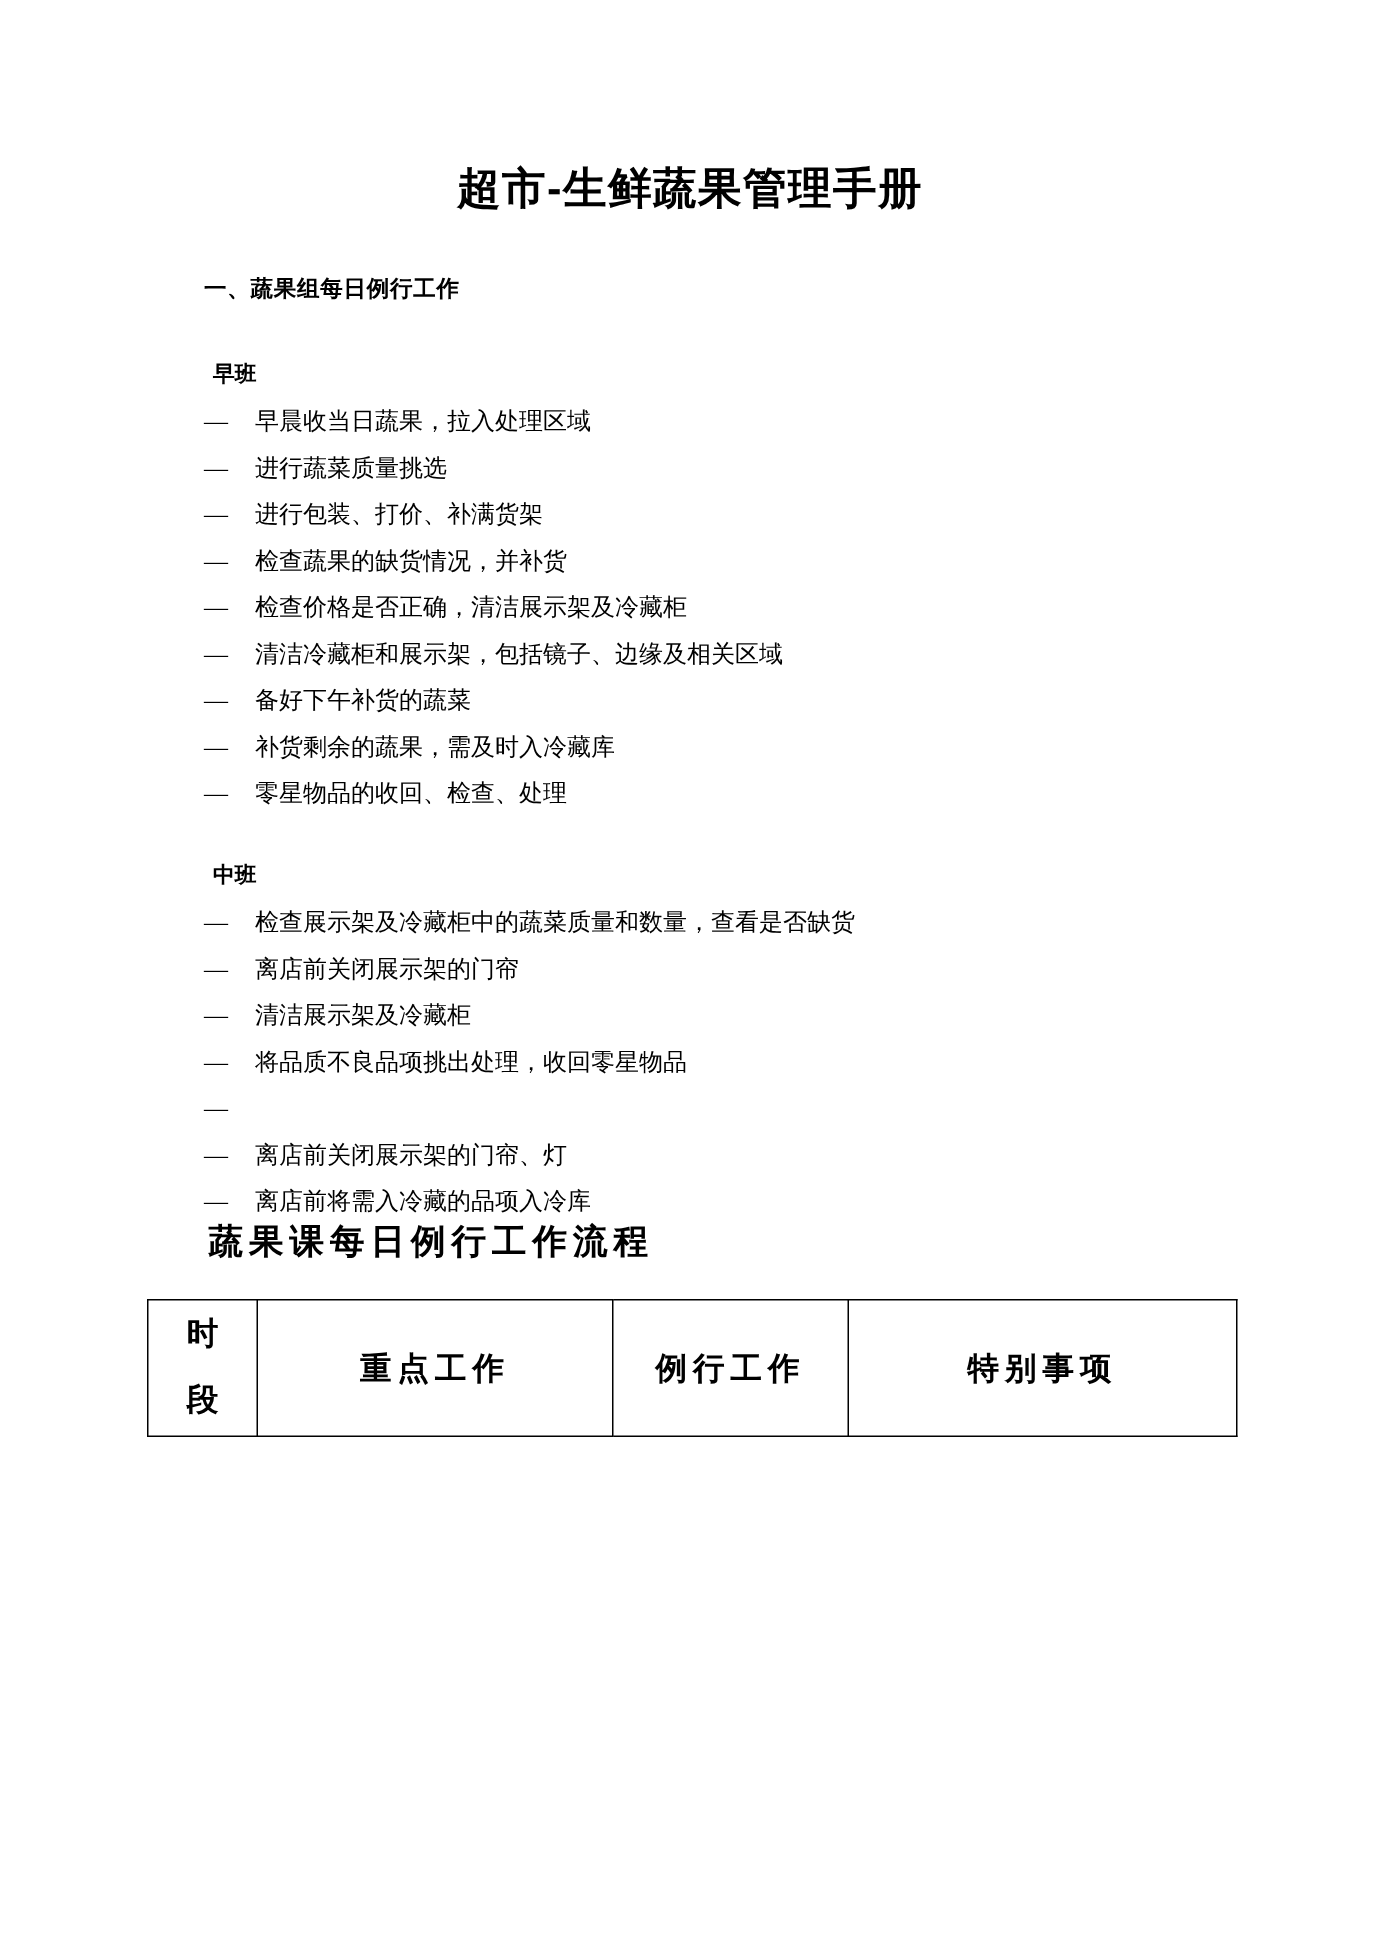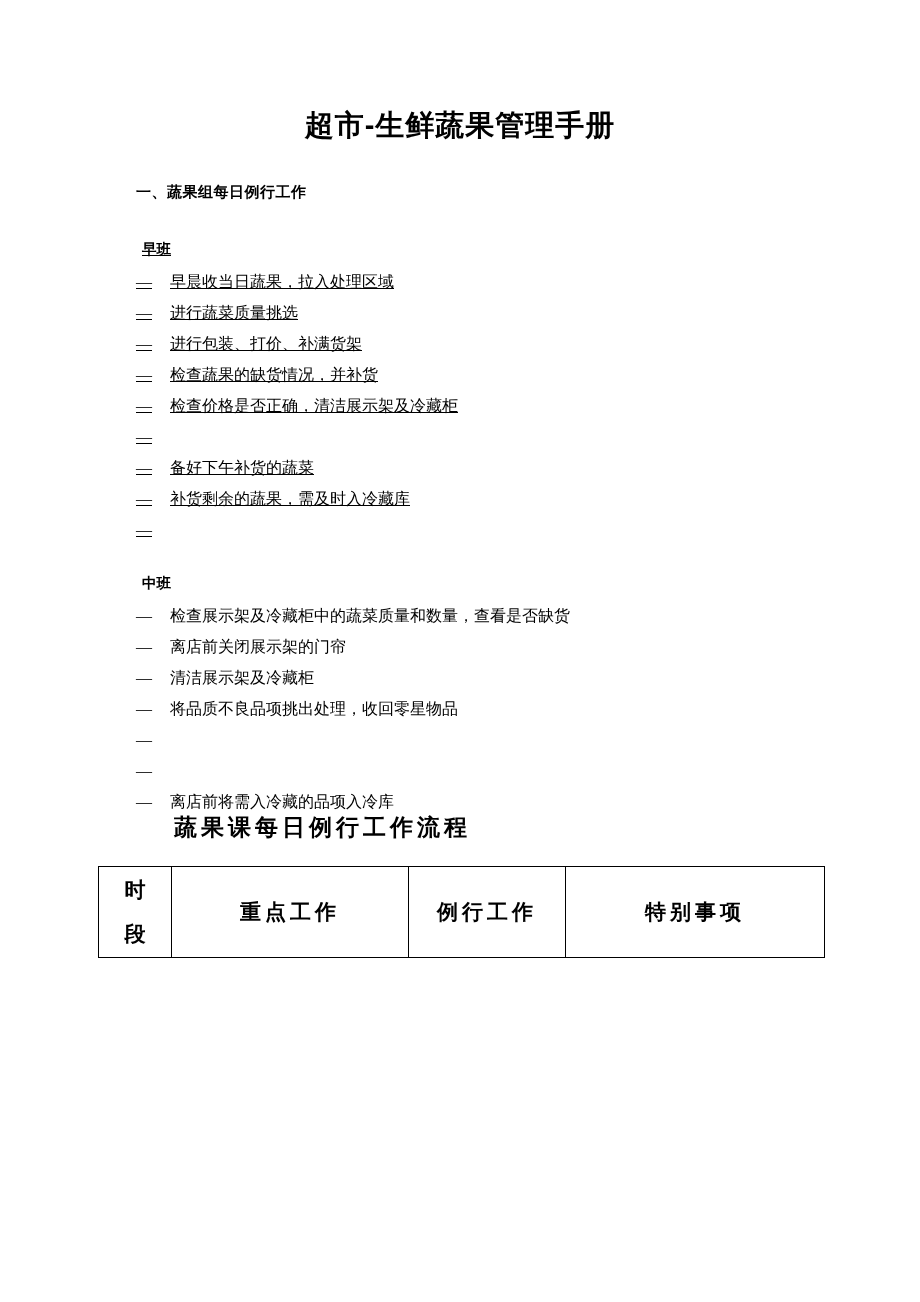--- a/index.html
+++ b/index.html
@@ -35,21 +35,21 @@
     font-family: Liberation Serif, serif;
     font-weight: bold;
     font-size: 15px;
     letter-spacing: 0.5px;
   }
   .shift-block {
     position: absolute;
     left: 136px;
     width: 700px;
   }
-  .shift-morning { top: 240px; text-decoration: underline; }
+  .shift-morning { top: 240px; }
   .shift-mid { top: 574px; }
   .shift-label {
     font-family: "Liberation Sans", sans-serif;
     font-weight: bold;
     font-size: 14.5px;
     margin: 0 0 7px 6px;
   }
   ul.task-list {
     list-style: none;
     margin: 0;
@@ -73,21 +73,20 @@
     display: inline-block;
   }
   .table-title {
     position: absolute;
     top: 812px;
     left: 139px;
     font-family: "Liberation Sans", sans-serif;
     font-weight: bold;
     font-size: 23px;
     letter-spacing: 4px;
-    margin-left: 35px;
   }
   table.flow-table {
     position: absolute;
     top: 866px;
     left: 98px;
     width: 692px;
     border-collapse: collapse;
     table-layout: fixed;
   }
   table.flow-table td {
@@ -140,31 +139,33 @@
       <li>
           <span class="dash">—</span>
           <span class="txt">检查蔬果的缺货情况，并补货</span>
         </li>
       <li>
           <span class="dash">—</span>
           <span class="txt">检查价格是否正确，清洁展示架及冷藏柜</span>
         </li>
       <li>
           <span class="dash">—</span>
+          <span class="txt">清洁冷藏柜和展示架，包括镜子、边缘及相关区域</span>
         </li>
       <li>
           <span class="dash">—</span>
           <span class="txt">备好下午补货的蔬菜</span>
         </li>
       <li>
           <span class="dash">—</span>
           <span class="txt">补货剩余的蔬果，需及时入冷藏库</span>
         </li>
       <li>
           <span class="dash">—</span>
+          <span class="txt">零星物品的收回、检查、处理</span>
         </li>
     </ul>
   </div>
 
   <div class="shift-block shift-mid">
     <div class="shift-label">中班</div>
     <ul class="task-list">
       <li>
           <span class="dash">—</span>
           <span class="txt">检查展示架及冷藏柜中的蔬菜质量和数量，查看是否缺货</span>
@@ -179,20 +180,21 @@
         </li>
       <li>
           <span class="dash">—</span>
           <span class="txt">将品质不良品项挑出处理，收回零星物品</span>
         </li>
       <li>
           <span class="dash">—</span>
         </li>
       <li>
           <span class="dash">—</span>
+          <span class="txt">离店前关闭展示架的门帘、灯</span>
         </li>
       <li>
           <span class="dash">—</span>
           <span class="txt">离店前将需入冷藏的品项入冷库</span>
         </li>
     </ul>
   </div>
 
   <div class="table-title">蔬果课每日例行工作流程</div>
 

